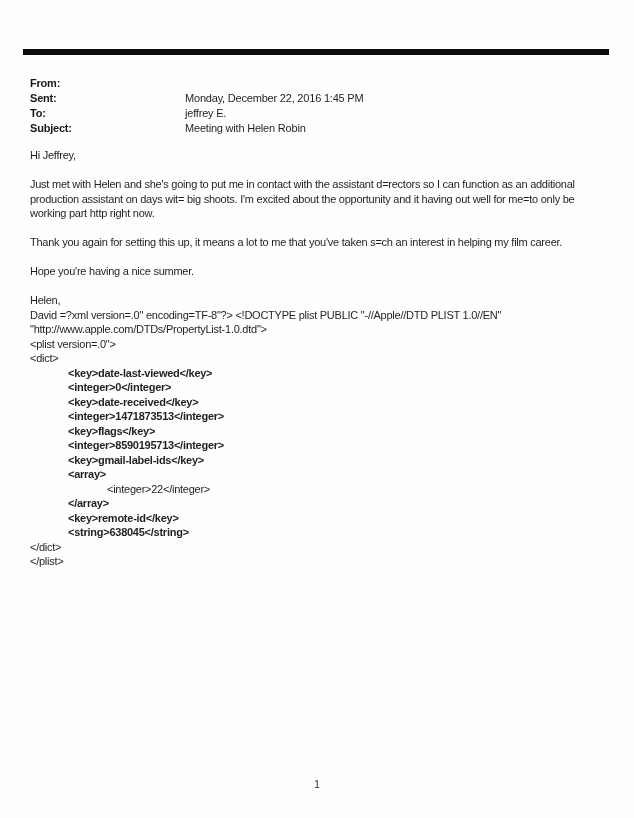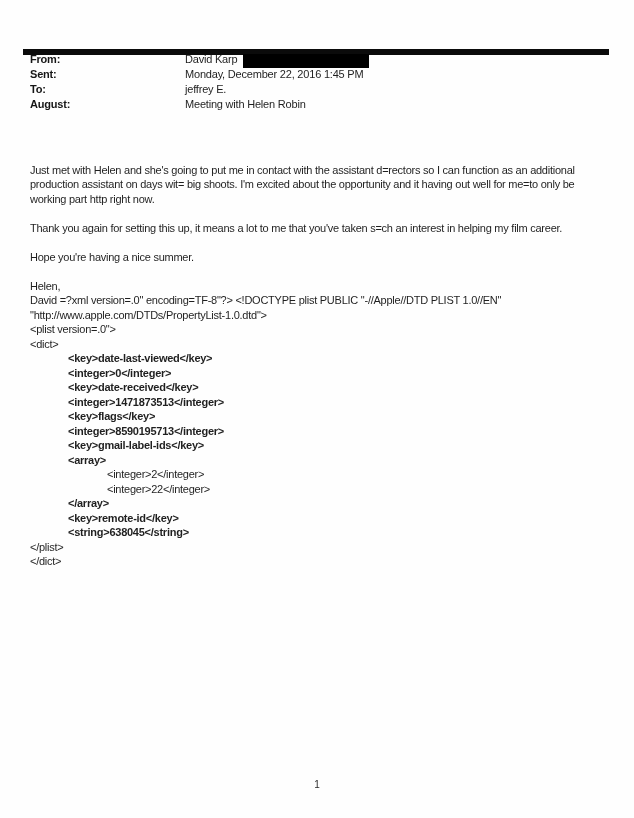--- a/index.html
+++ b/index.html
@@ -16,21 +16,21 @@
     position: absolute;
     left: 23px;
     top: 49px;
     width: 586px;
     height: 6px;
     background: #0b0b0b;
   }
   .email-header {
     position: absolute;
     left: 30px;
-    top: 52px;
+    top: 76px;
     width: 578px;
     font-size: 11px;
     letter-spacing: -0.2px;
   }
   .hrow {
     display: flex;
     height: 15px;
     line-height: 15px;
     align-items: flex-start;
   }
@@ -78,38 +78,38 @@
 </head>
 <body>
 
 <div class="page">
 
   <div class="top-rule"></div>
 
   <div class="email-header">
     <div class="hrow">
       <div class="hlabel">From:</div>
-      <div class="hvalue"><span>David Karp</span><span class="redaction"></span></div>
     </div>
     <div class="hrow">
       <div class="hlabel">Sent:</div>
       <div class="hvalue">Monday, December 22, 2016 1:45 PM</div>
     </div>
     <div class="hrow">
       <div class="hlabel">To:</div>
       <div class="hvalue">jeffrey E.</div>
     </div>
     <div class="hrow">
-      <div class="hlabel">August:</div>
+      <div class="hlabel">Subject:</div>
       <div class="hvalue">Meeting with Helen Robin</div>
     </div>
   </div>
 
   <div class="email-body">
 
+      <div class="body-line i-0">Hi Jeffrey,</div>
 
       <div class="body-line i-0"></div>
 
       <div class="body-line i-0">Just met with Helen and she's going to put me in contact with the assistant d=rectors so I can function as an additional</div>
 
       <div class="body-line i-0">production assistant on days wit= big shoots. I'm excited about the opportunity and it having out well for me=to only be</div>
 
       <div class="body-line i-0">working part http right now.</div>
 
       <div class="body-line i-0"></div>
@@ -141,30 +141,29 @@
       <div class="body-line i-1">&lt;integer&gt;1471873513&lt;/integer&gt;</div>
 
       <div class="body-line i-1">&lt;key&gt;flags&lt;/key&gt;</div>
 
       <div class="body-line i-1">&lt;integer&gt;8590195713&lt;/integer&gt;</div>
 
       <div class="body-line i-1">&lt;key&gt;gmail-label-ids&lt;/key&gt;</div>
 
       <div class="body-line i-1">&lt;array&gt;</div>
 
-      <div class="body-line i-2">&lt;integer&gt;2&lt;/integer&gt;</div>
 
       <div class="body-line i-2">&lt;integer&gt;22&lt;/integer&gt;</div>
 
       <div class="body-line i-1">&lt;/array&gt;</div>
 
       <div class="body-line i-1">&lt;key&gt;remote-id&lt;/key&gt;</div>
 
       <div class="body-line i-1">&lt;string&gt;638045&lt;/string&gt;</div>
 
+      <div class="body-line i-0">&lt;/dict&gt;</div>
+
       <div class="body-line i-0">&lt;/plist&gt;</div>
-
-      <div class="body-line i-0">&lt;/dict&gt;</div>
     </div>
 
   <div class="page-number">1</div>
 
 </div>
 
 </body></html>

